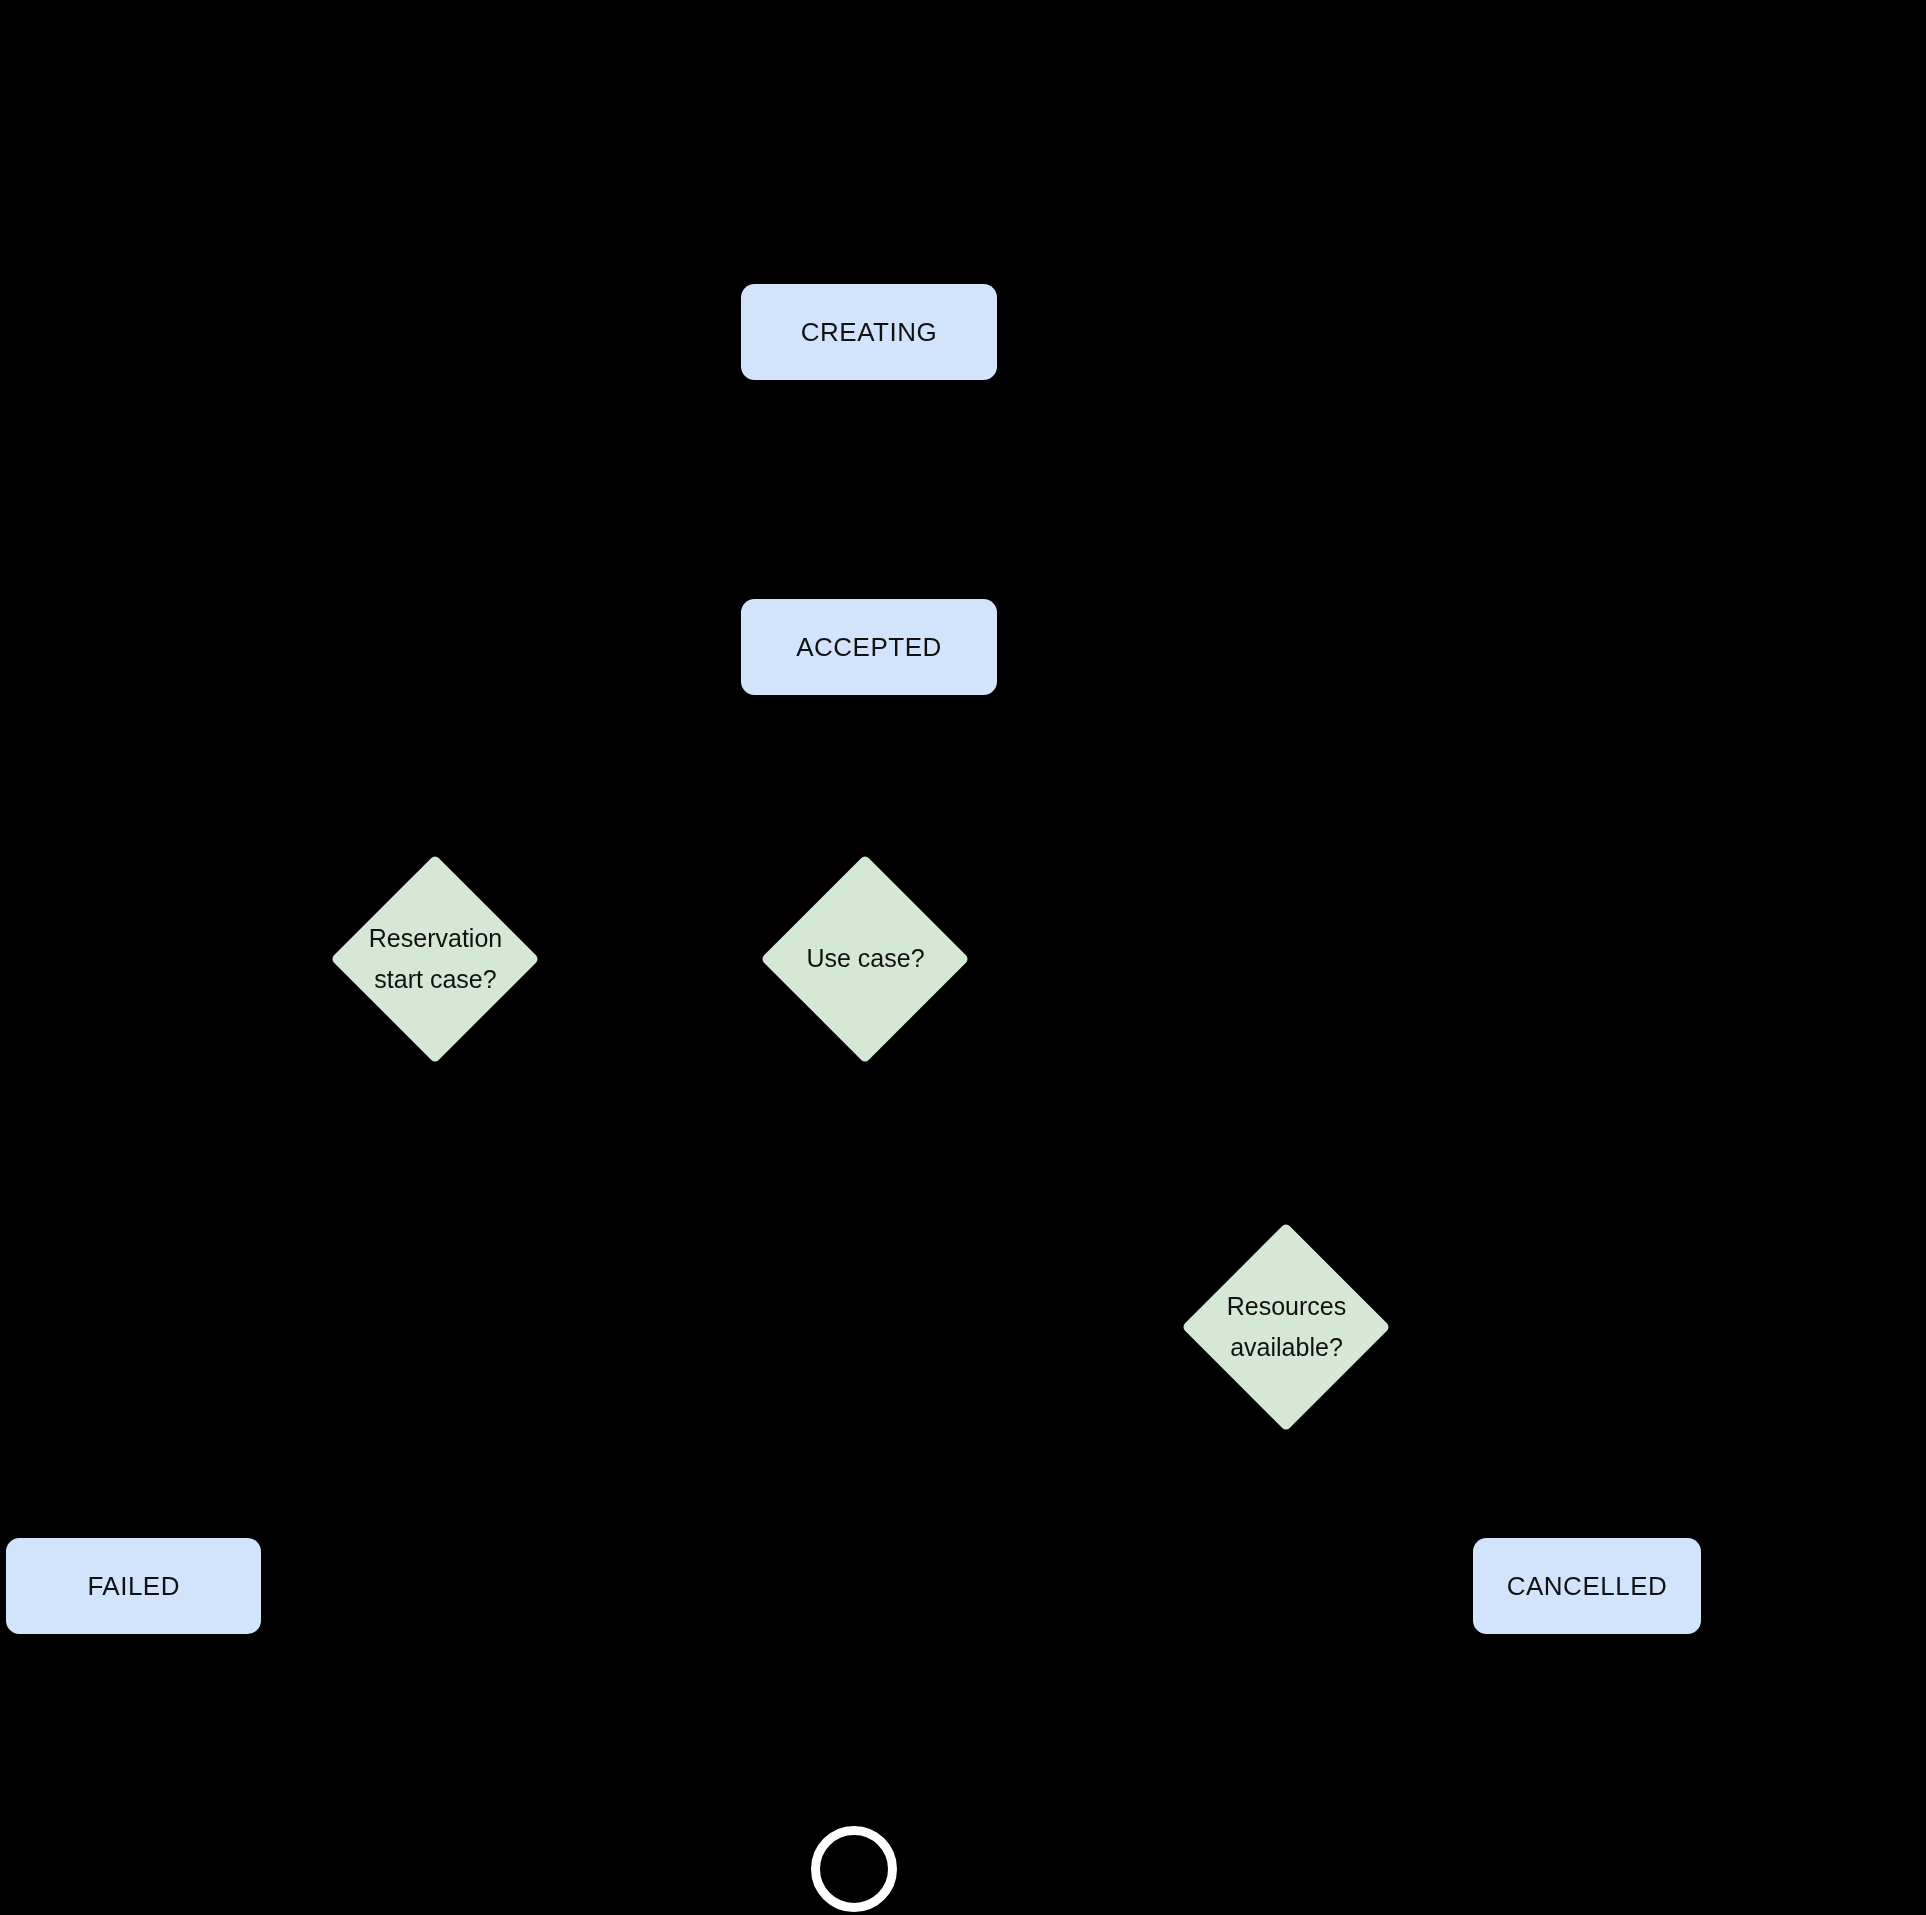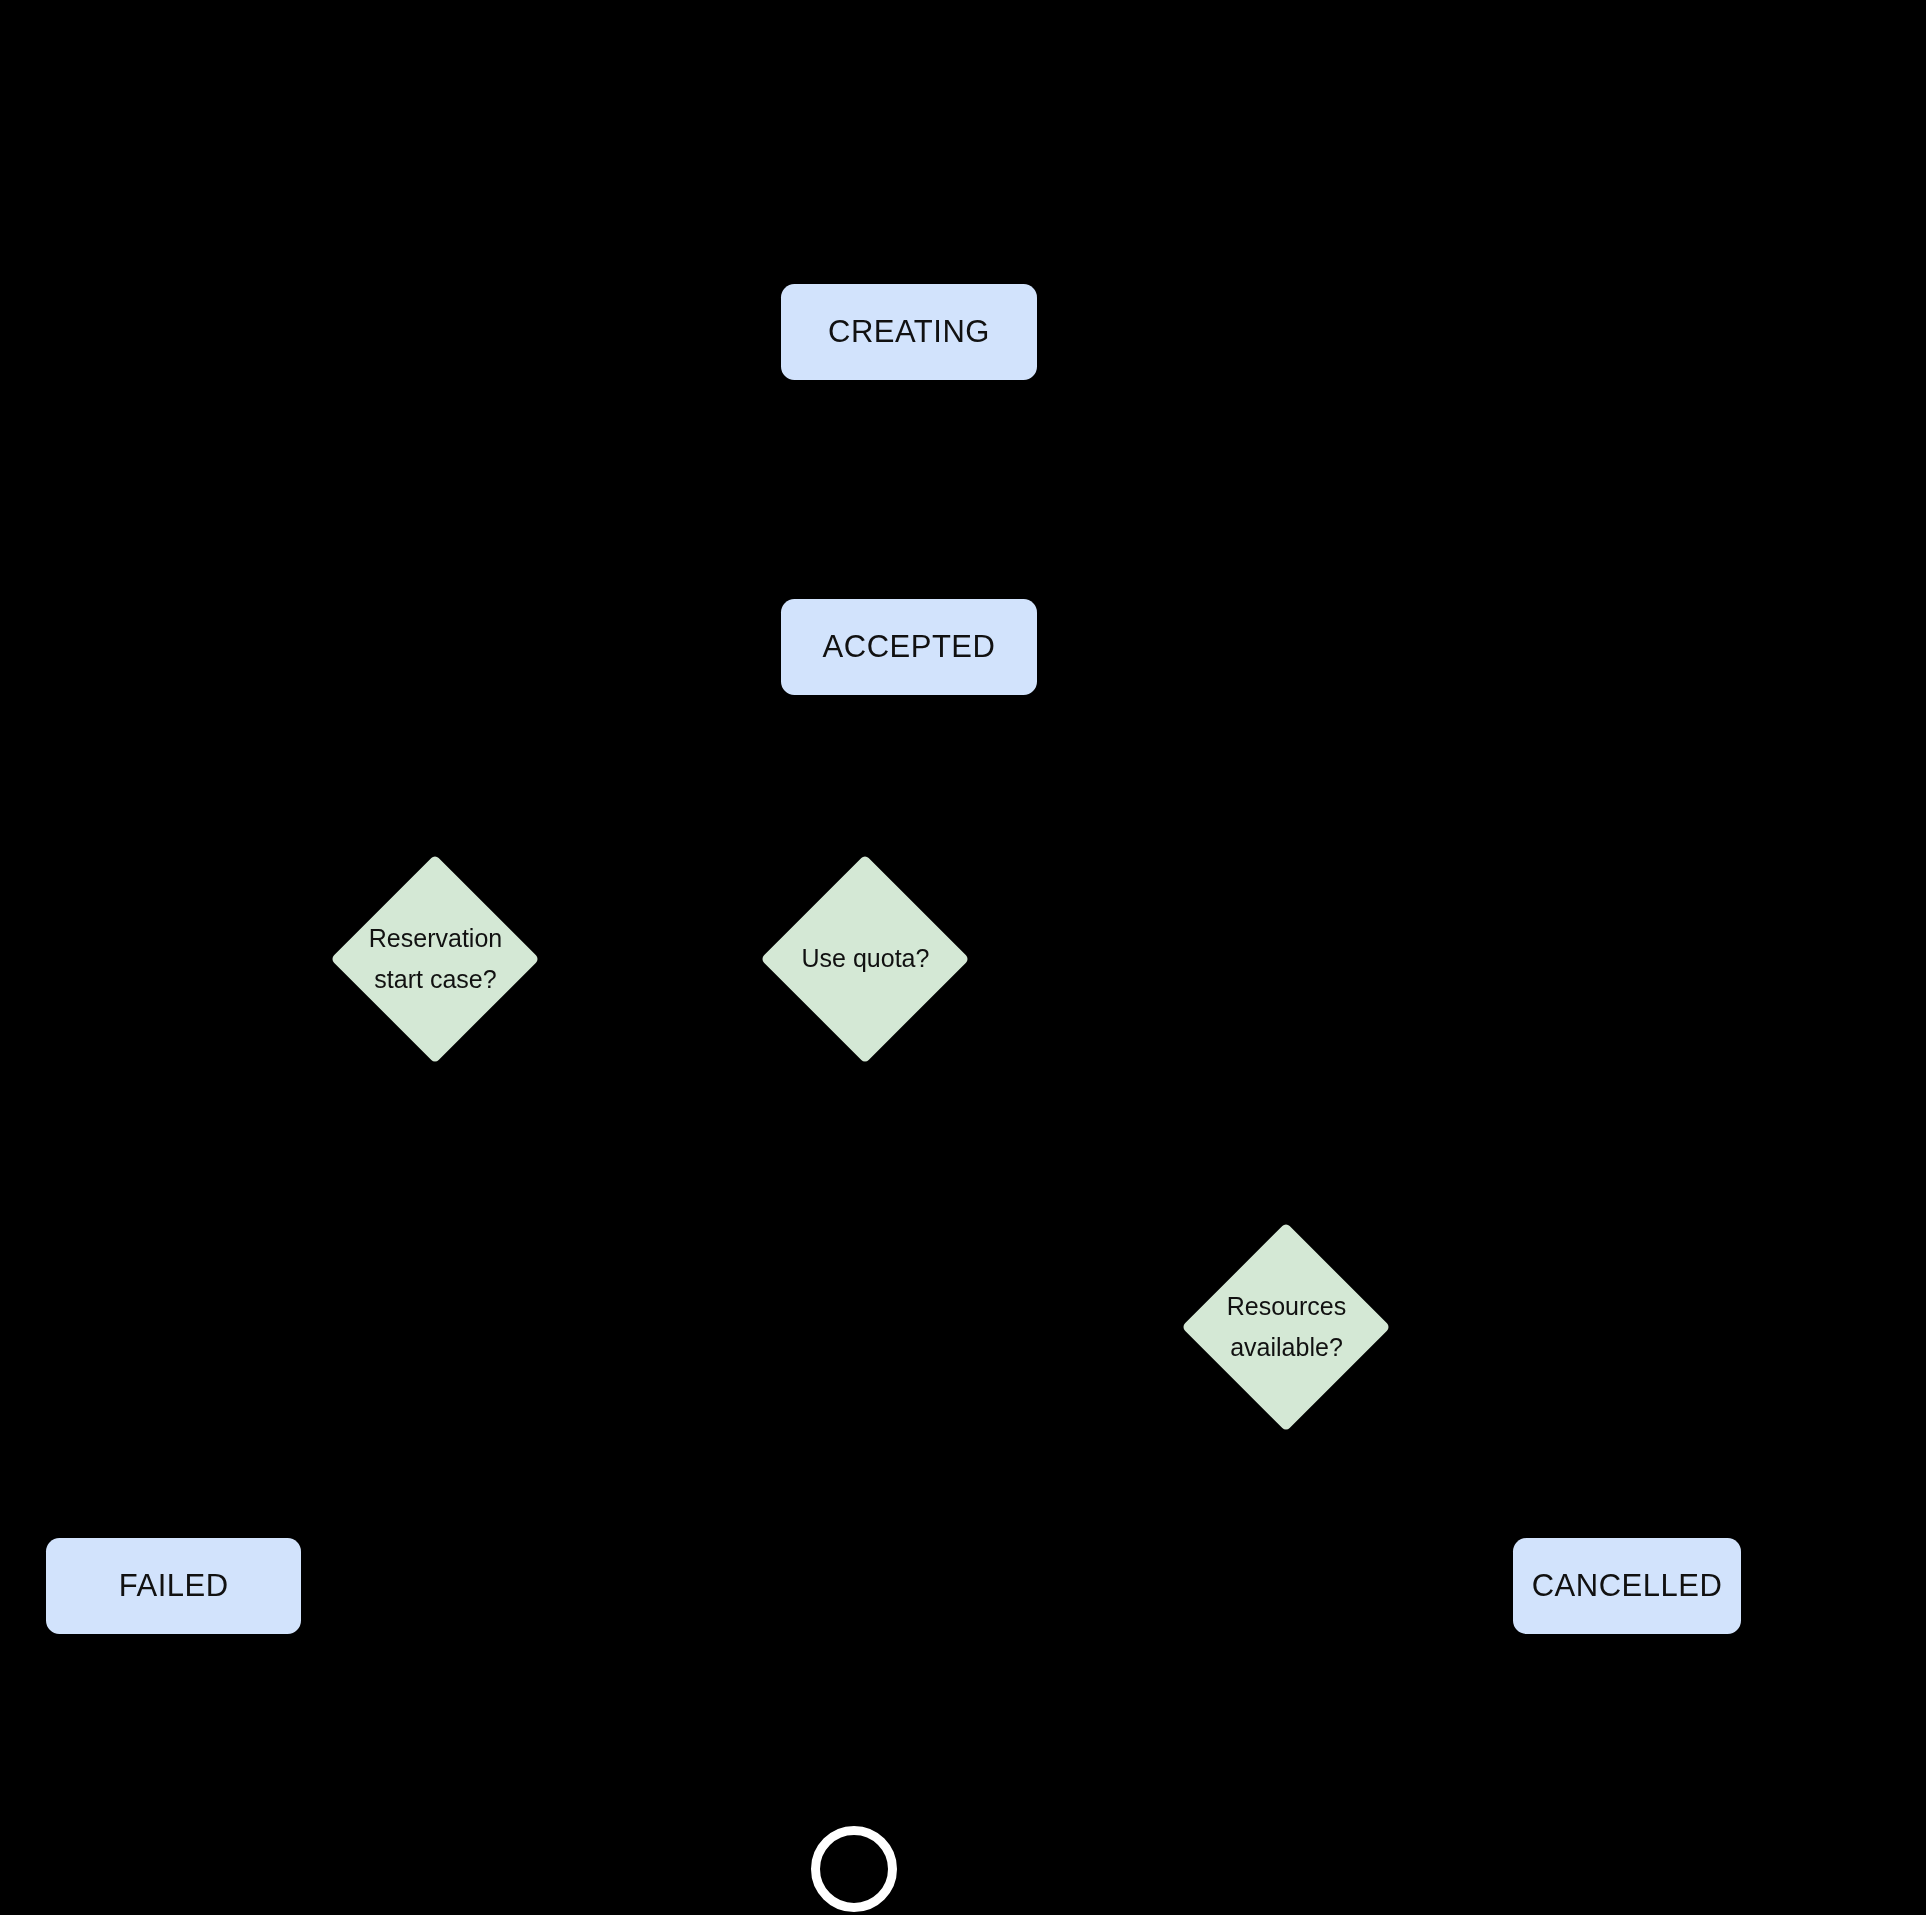--- a/index.html
+++ b/index.html
@@ -17,24 +17,23 @@
     overflow:hidden;
     font-family:"Liberation Sans", sans-serif;
     color:var(--label);
   }
   
   .state{
     position:absolute;
     background:var(--state-fill);
     border-radius:13.4px;
     display:flex;align-items:center;justify-content:center;
-    font-size:31px;
+    font-size:26px;
     letter-spacing:0.5px;
     color:var(--label);
-    margin-left:40px;
   }
   #creating {left:741px;top:284px;width:256px;height:96px;}
   #accepted {left:741px;top:599px;width:256px;height:96px;justify-content:center;}
   #failed   {left:6.2px;  top:1538px;width:255px;height:96px;text-align:center;}
   #succeeded{left:741px;top:1538px;width:256px;height:96px;}
   #cancelled{left:1473px;top:1538px;width:228px;height:96px;}
 
   
   .decision{
     position:absolute;
@@ -89,21 +88,21 @@
     <div class="shape"></div>
     <div class="label">
       <span>Reservation</span>
       <span>start case?</span>
     </div>
   </div>
 
   <div class="decision" id="d-usecase">
     <div class="shape"></div>
     <div class="label">
-      <span>Use quota?</span>
+      <span>Use case?</span>
     </div>
   </div>
 
 
   <div class="decision" id="d-resources">
     <div class="shape"></div>
     <div class="label">
       <span>Resources</span>
       <span>available?</span>
     </div>

